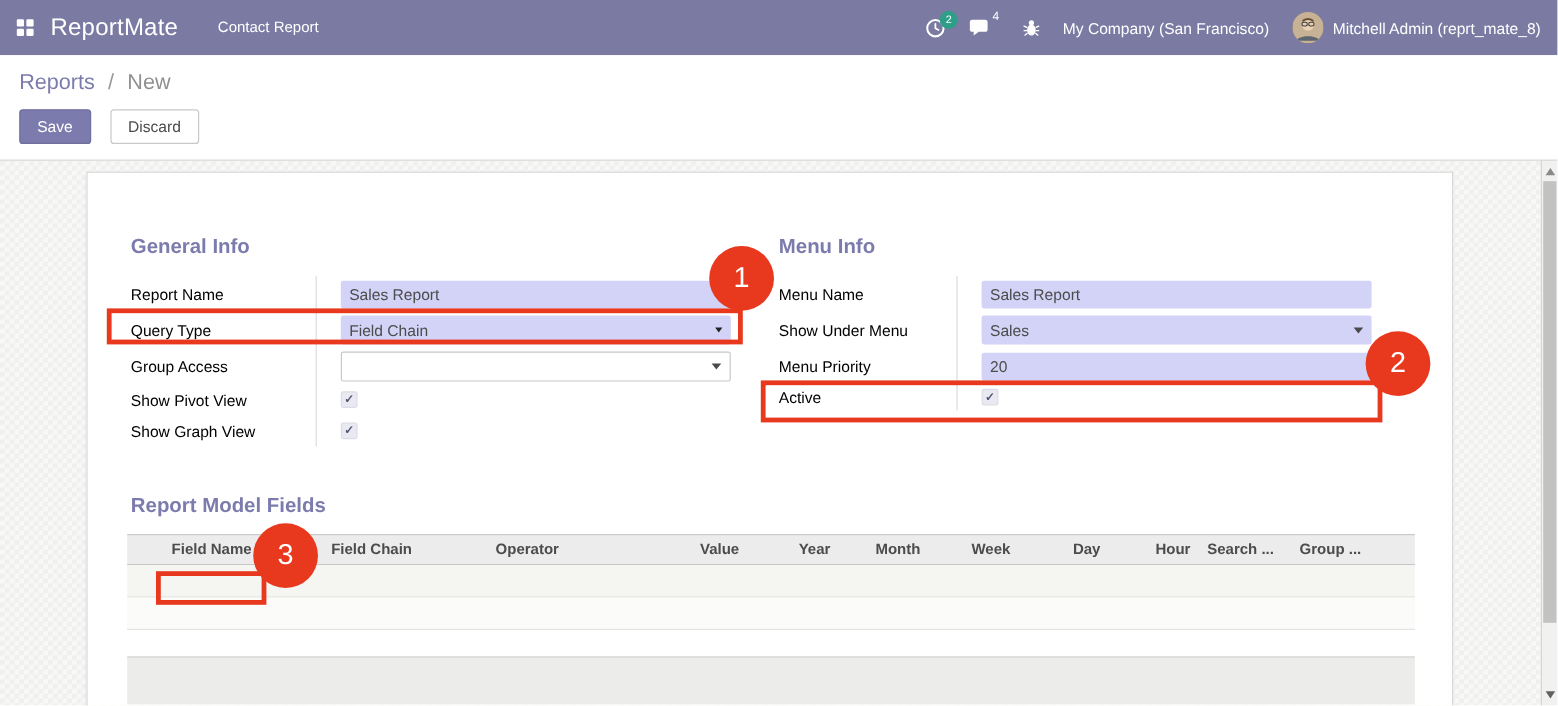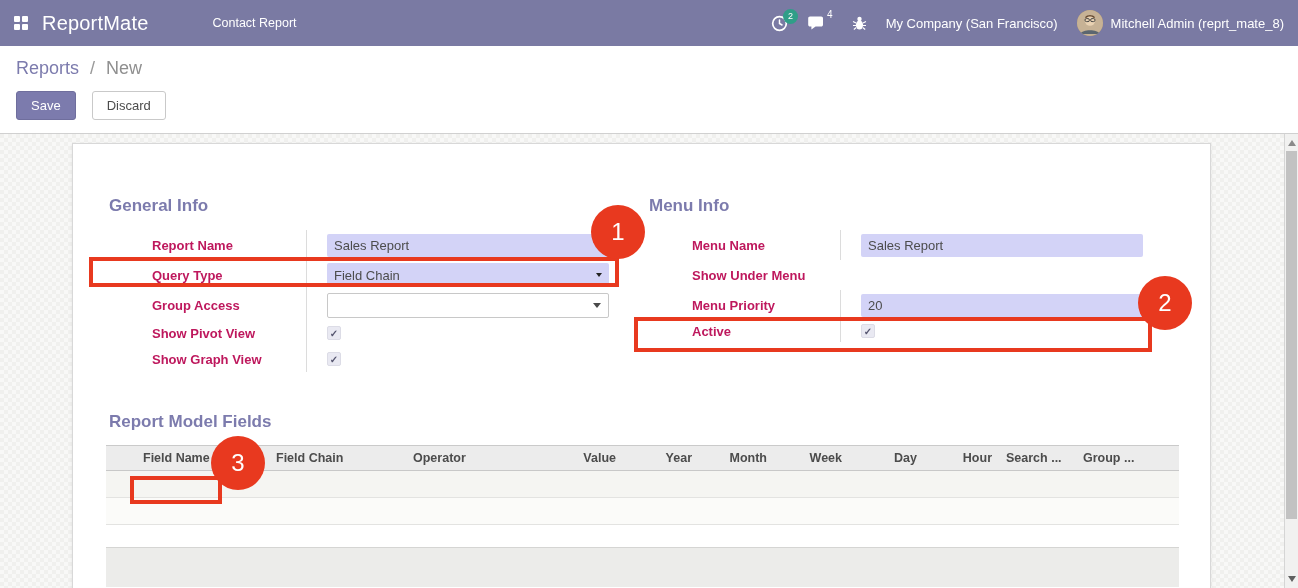--- a/index.html
+++ b/index.html
@@ -5,21 +5,21 @@
   * { margin:0; padding:0; box-sizing:border-box; }
   html,body { width:1298px; height:588px; overflow:hidden; }
   body { font-family:"Liberation Sans", sans-serif; background:#fff; position:relative; color:#4c4c4c; }
 
   
   .navbar { position:absolute; left:0; top:0; width:1298px; height:46px; background:#7a7aa3;
             display:flex; align-items:center; padding:0 14px; color:#fff; }
   .apps-icon { display:grid; grid-template-columns:6px 6px; grid-template-rows:6px 6px; gap:2px; cursor:pointer; }
   .apps-icon span { background:#fff; border-radius:1px; }
   .brand { font-size:20px; font-weight:400; margin-left:14px; letter-spacing:.2px; }
-  .nav-menu-item { font-size:12.5px; margin-left:64px; cursor:pointer; }
+  .nav-menu-item { font-size:12.5px; margin-left:33px; cursor:pointer; }
   .nav-right { margin-left:auto; display:flex; align-items:center; gap:19px; }
   .nav-ico { position:relative; display:flex; align-items:flex-start; cursor:pointer; }
   .badge { position:absolute; top:-6px; right:-10px; min-width:15px; height:15px; border-radius:50%;
            background:#2f9e88; color:#fff; font-size:9px; display:flex; align-items:center; justify-content:center; padding:0 2px; }
   .supcount { font-size:10px; color:#fff; margin-left:2px; margin-top:-6px; }
   .nav-text { font-size:13px; cursor:pointer; }
   .avatar { width:26px; height:26px; border-radius:50%; overflow:hidden; flex:0 0 26px; cursor:pointer; background:#9b8468; }
   .user-name { font-size:13px; cursor:pointer; }
 
   
@@ -42,21 +42,21 @@
                linear-gradient(45deg, rgba(255,255,255,.55) 25%, transparent 25%, transparent 75%, rgba(255,255,255,.55) 75%);
              background-size:8px 8px; background-position:0 0, 4px 4px; }
   .sheet { position:absolute; left:72px; top:9px; width:1139px; height:480px; background:#fff;
            border:1px solid #d8d8d8; box-shadow:0 1px 3px rgba(0,0,0,.08); padding:52px 36px 0 36px; }
 
   .o-heading { color:#7c7bad; font-size:17px; font-weight:bold; height:20px; margin-bottom:14px; }
 
   .form-columns { display:grid; grid-template-columns:500px 494px; column-gap:40px; }
   .o-row { display:flex; align-items:center; }
   .h30 { height:30px; } .h26 { height:26px; } .h34 { height:34px; } .h22 { height:22px; }
-  .o-label { width:154px; flex:0 0 154px; font-size:13px; font-weight:bold; color:#be185d; padding-right:8px;margin-left:43px; }
+  .o-label { width:154px; flex:0 0 154px; font-size:13px; font-weight:normal; color:#000000; padding-right:8px; }
   .col-right .o-label { width:148px; flex:0 0 148px; }
   .o-cell { flex:1; border-left:1px solid #dcdcdc; padding-left:20px; height:100%; display:flex; align-items:center; }
   .o-input { width:100%; height:23px; background:#d3d3f7; border:none; border-radius:2px;
              padding:0 7px; font-size:13px; color:#4c4c4c; font-family:inherit; }
   .o-select { width:100%; height:24px; background:#d3d3f7; border-radius:2px; display:flex;
               align-items:center; padding:0 7px; font-size:13px; color:#4c4c4c; cursor:pointer; }
   .o-m2o { width:100%; height:25px; background:#fff; border:1px solid #c8c8c8; border-radius:2px;
            display:flex; align-items:center; padding:0 7px; font-size:13px; cursor:pointer; }
   .caret { width:0; height:0; border-left:4px solid transparent; border-right:4px solid transparent;
            border-top:5px solid #4a4a4a; margin-left:auto; }
@@ -229,20 +229,26 @@
 
         <div class="o-row h30">
           <div class="o-label">Menu Name</div>
           <div class="o-cell">
             <input class="o-input" type="text" value="Sales Report" style="">
           </div>
         </div>
 
         <div class="o-row h30">
           <div class="o-label">Show Under Menu</div>
+          <div class="o-cell">
+            <div class="o-select">
+              <span>Sales</span>
+              <span class="caret"></span>
+            </div>
+          </div>
         </div>
 
         <div class="o-row h30">
           <div class="o-label">Menu Priority</div>
           <div class="o-cell">
             <input class="o-input" type="text" value="20" style="">
           </div>
         </div>
 
 

